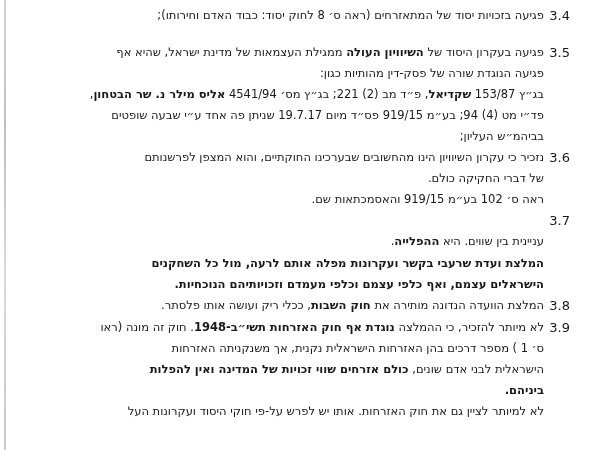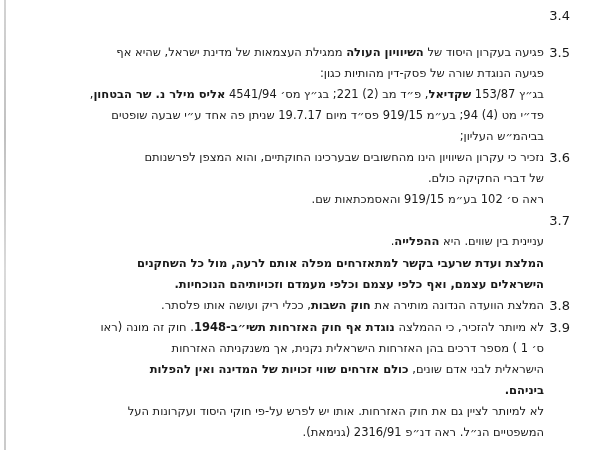--- a/index.html
+++ b/index.html
@@ -29,42 +29,42 @@
     b { font-weight: bold; }
   </style>
 </head>
 <body>
 
 <div class="edge"></div>
 
 <div class="page">
 
   <span class="num" style="right:30px; top:8px;">3.4</span>
+  <div class="line" style="right:56px; top:8px;">פגיעה בזכויות יסוד של המתאזרחים (ראה ס׳ 8 לחוק יסוד: כבוד האדם וחירותו);</div>
 
   <span class="num" style="right:30px; top:45px;">3.5</span>
   <div class="line" style="right:56px; top:45px;">פגיעה בעקרון היסוד של <b>השיוויון העולה</b> ממגילת העצמאות של מדינת ישראל, שהיא אף</div>
   <div class="line" style="right:56px; top:66px;">פגיעה הנוגדת שורה של פסק-דין מהותיות כגון:</div>
   <div class="line" style="right:56px; top:87px;">בג״ץ 153/87 <b>שקדיאל</b>, פ״ד מב (2) 221; בג״ץ מס׳ 4541/94 <b>אליס מילר נ. שר הבטחון</b>,</div>
   <div class="line" style="right:56px; top:108px;">פד״י מט (4) 94; בע״מ 919/15 פס״ד מיום 19.7.17 שניתן פה אחד ע״י שבעה שופטים</div>
   <div class="line" style="right:56px; top:129px;">בביהמ״ש העליון;</div>
 
   <span class="num" style="right:30px; top:150px;">3.6</span>
   <div class="line" style="right:56px; top:171px;">של דברי החקיקה כולם.</div>
   <div class="line" style="right:56px; top:150px;">נזכיר כי עקרון השיוויון הינו מהחשובים שבערכינו החוקתיים, והוא המצפן לפרשנותם</div>
   <div class="line" style="right:56px; top:192px;margin-left:20px;">ראה ס׳ 102 בע״מ 919/15 והאסמכתאות שם.</div>
 
   <span class="num" style="right:30px; top:213px;">3.7</span>
   <div class="line" style="right:56px; top:234px;">עניינית בין שווים. היא <b>ההפלייה</b>.</div>
-  <div class="line" style="right:56px; top:256px; font-weight:bold;">המלצת ועדת שרעבי בקשר למתאזרחים מפלה אותם לרעה, מול כל השחקנים</div>
+  <div class="line" style="right:56px; top:256px; font-weight:bold;">המלצת ועדת שרעבי בקשר ועקרונות מפלה אותם לרעה, מול כל השחקנים</div>
   <div class="line" style="right:56px; top:277px; font-weight:bold;">הישראלים עצמם, ואף כלפי עצמם וכלפי מעמדם וזכויותיהם הנוכחיות.</div>
 
   <span class="num" style="right:30px; top:298px;">3.8</span>
   <div class="line" style="right:56px; top:298px;">המלצת הוועדה הנדונה מותירה את <b>חוק השבות</b>, ככלי ריק ועושה אותו פלסתר.</div>
 
   <span class="num" style="right:30px; top:320px;">3.9</span>
   <div class="line" style="right:56px; top:320px;">לא מיותר להזכיר, כי ההמלצה <b>נוגדת אף חוק האזרחות תשי״ב-1948</b>. חוק זה מונה (ראו</div>
   <div class="line" style="right:56px; top:341px;">ס׳ 1 ) מספר דרכים בהן האזרחות הישראלית נקנית, אך משנקניתה האזרחות</div>
   <div class="line" style="right:56px; top:362px;">הישראלית לבני אדם שונים, <b>כולם אזרחים שווי זכויות של המדינה ואין להפלות</b></div>
   <div class="line" style="right:56px; top:383px; font-weight:bold;">ביניהם.</div>
   <div class="line" style="right:56px; top:404px;">לא למיותר לציין גם את חוק האזרחות. אותו יש לפרש על-פי חוקי היסוד ועקרונות העל</div>
-  <div class="line" style="right:56px; top:425px;">המשפטיים הנ״ל. ראה דנ״פ 2316/91 (גנימאת).</div>
 
 </div>
 
 </body></html>

